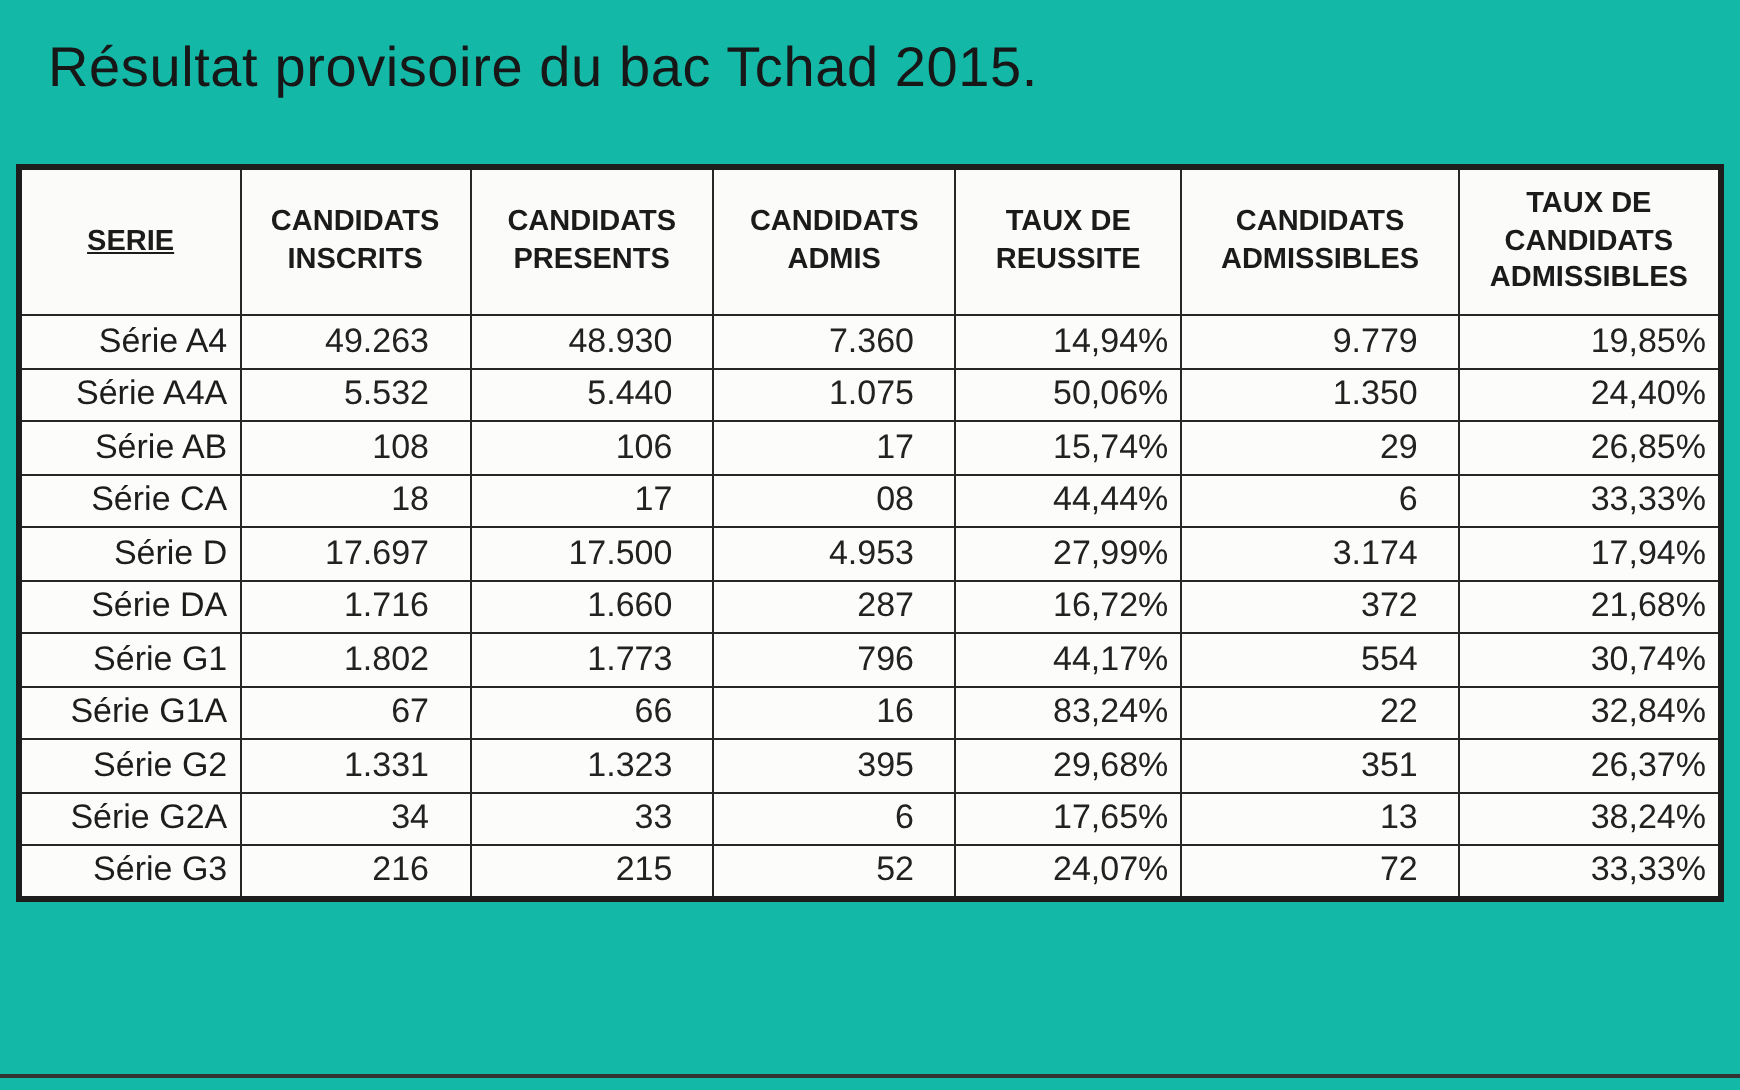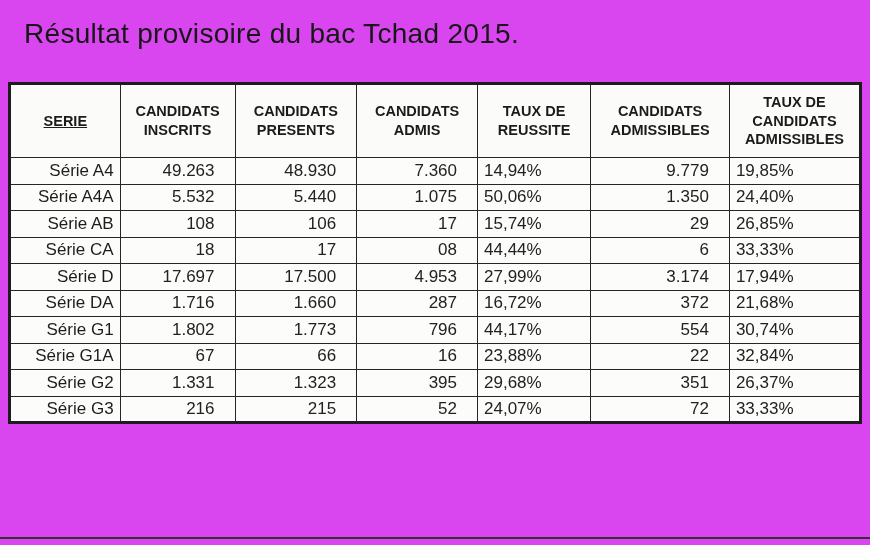--- a/index.html
+++ b/index.html
@@ -3,21 +3,21 @@
 <meta charset="utf-8">
 <style>
   * { margin: 0; padding: 0; box-sizing: border-box; }
   html, body { background: #ffffff; }
   body { font-family: "Liberation Sans", "DejaVu Sans", sans-serif; }
 
   .screen {
     position: relative;
     width: 870px;
     height: 545px;
-    background: #d946ef;
+    background: #14b8a6;
     overflow: hidden;
   }
 
   .page-title {
     position: absolute;
     top: 18px;
     left: 24px;
     font-size: 28px;
     font-weight: 400;
     color: #171717;
@@ -78,21 +78,21 @@
   }
   table.results td:nth-child(2),
   table.results td:nth-child(3),
   table.results td:nth-child(4),
   table.results td:nth-child(6) {
     text-align: right;
     padding-right: 20px;
   }
   table.results td:nth-child(5),
   table.results td:nth-child(7) {
-    text-align: left;
+    text-align: right;
     margin-top: 32px;
   }
 
   .bottom-edge-line {
     position: absolute;
     left: 0;
     top: 537px;
     width: 870px;
     height: 2px;
     background: #333333;
@@ -179,34 +179,43 @@
           <td>796</td>
           <td>44,17%</td>
           <td>554</td>
           <td>30,74%</td>
         </tr>
         <tr>
           <td>Série G1A</td>
           <td>67</td>
           <td>66</td>
           <td>16</td>
-          <td>23,88%</td>
+          <td>83,24%</td>
           <td>22</td>
           <td>32,84%</td>
         </tr>
         <tr>
           <td>Série G2</td>
           <td>1.331</td>
           <td>1.323</td>
           <td>395</td>
           <td>29,68%</td>
           <td>351</td>
           <td>26,37%</td>
         </tr>
         <tr>
+          <td>Série G2A</td>
+          <td>34</td>
+          <td>33</td>
+          <td>6</td>
+          <td>17,65%</td>
+          <td>13</td>
+          <td>38,24%</td>
+        </tr>
+        <tr>
           <td>Série G3</td>
           <td>216</td>
           <td>215</td>
           <td>52</td>
           <td>24,07%</td>
           <td>72</td>
           <td>33,33%</td>
         </tr>
       </tbody>
   </table>

